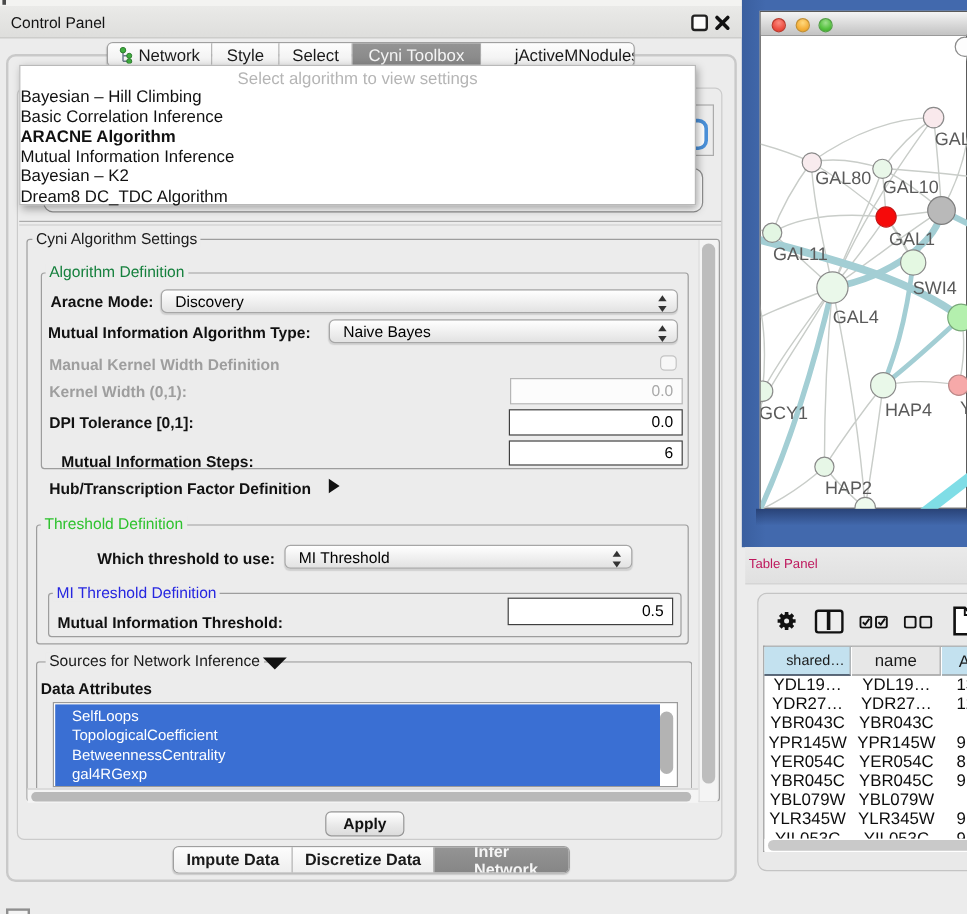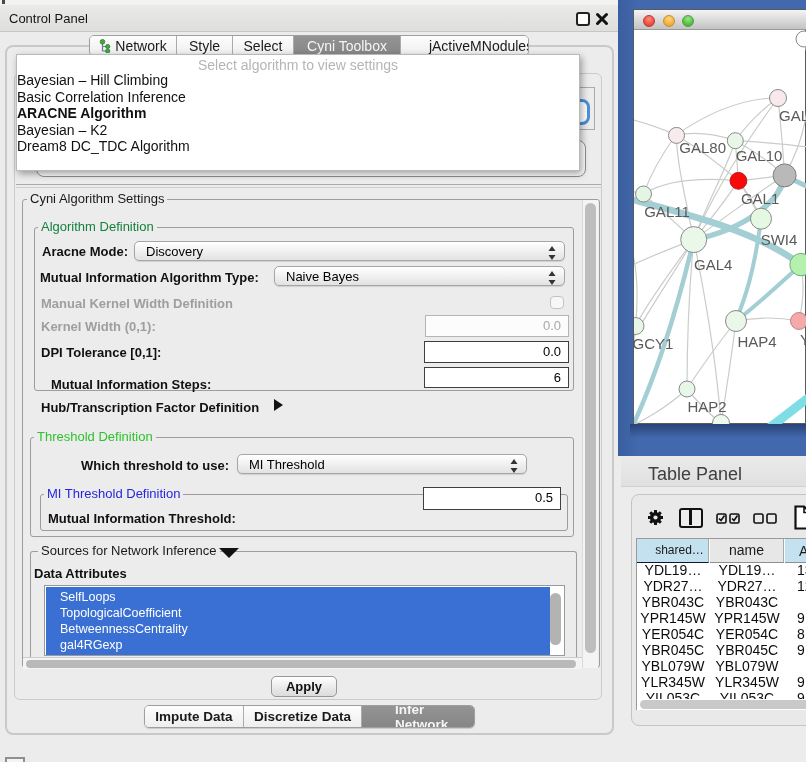--- a/index.html
+++ b/index.html
@@ -121,21 +121,21 @@
     <text x="19" y="319">GCY1</text>
     <text x="123" y="317">HAP4</text>
     <text x="166" y="315" text-anchor="start">YM</text>
     <text x="73" y="382">HAP2</text>
   </g>
 </svg>
 
 <div class="abs" style="left:621px; top:456px; width:185px; height:306px; background:#ececec;"></div>
 <div class="abs" style="left:621px; top:456px; width:185px; height:31px;
    background:linear-gradient(#eaeaea,#e0e0e0); border-bottom:1px solid #d0d0d0;"></div>
-<div class="abs" style="left:648px; top:464px; font-size:18px; color:#404040;">Table Panel</div>
+<div class="abs" style="left:624px; top:464px; font-size:11px; color:#be185d;">Table Panel</div>
 
 <div class="abs" style="left:631px; top:494px; width:185px; height:232px; background:#e9e9e9;
    border:1px solid #c4c4c4; border-radius:8px;"></div>
 <div id="ttoolbar">
 
   <svg class="abs" style="left:645px; top:507px;" width="21" height="21" viewBox="0 0 21 21">
     <g stroke="#111" stroke-width="3">
       <path d="M10.5,3 V18 M3,10.5 H18 M5.2,5.2 L15.8,15.8 M15.8,5.2 L5.2,15.8"></path>
     </g>
     <circle cx="10.5" cy="10.5" r="5.6" fill="#111"></circle>
@@ -296,21 +296,21 @@
   <svg class="stepper" viewBox="0 0 10 16">
       <path d="M5,1 L8.5,6 L1.5,6 Z" fill="#333"></path>
       <path d="M5,15 L8.5,10 L1.5,10 Z" fill="#333"></path>
     </svg>
 </div>
 
 <div class="abs gbox" style="left:40px; top:494px; width:528px; height:37px;"></div>
 <div class="abs gtitle" style="left:44px; top:487px; color:#2626e0;">MI Threshold Definition</div>
 
 <div class="abs lbl" style="left:48px; top:511px;">Mutual Information Threshold:</div>
-<div class="abs field" style="left:423px; top:487px; width:138px; height:23px;">0.5</div>
+<div class="abs field" style="left:423px; top:498px; width:138px; height:23px;">0.5</div>
 
 <div class="abs gbox" style="left:30px; top:551px; width:547px; height:106px; border-bottom:none; border-radius:3px 3px 0 0;"></div>
 <div class="abs gtitle" style="left:38px; top:544px; color:#1a1a1a;">Sources for Network Inference</div>
 <div class="abs" style="left:219px; top:548px; width:0; height:0; border-top:10px solid #111; border-left:10px solid transparent; border-right:10px solid transparent;"></div>
 
 <div class="abs lbl" style="left:34px; top:566px;">Data Attributes</div>
 
 <div class="abs" style="left:44px; top:585px; width:521px; height:71px; border:1px solid #9a9a9a; background:#fff; overflow:hidden;">
   <div style="position:absolute; left:1px; top:1px; width:504px; height:69px; background:#3a6fd3;"></div>
   <div style="position:absolute; left:15px; top:3px; color:#fff; font-size:12.5px; line-height:16px;">
@@ -334,16 +334,17 @@
 
 <div class="abs" style="left:5px; top:757px; width:20px; height:14px; border:2px solid #8f8f8f; background:#f4f4f4;"></div>
 
 <div class="abs" id="popup" style="left:16px; top:54px; width:564px; height:117px; background:#fff;
    border:1px solid #b9b9b9; box-shadow:2px 3px 7px rgba(0,0,0,0.35); font-size:14px; color:#111;">
   <div style="text-align:center; color:#b5b5b5; margin-top:4px; line-height:13px; font-size:14px;">Select algorithm to view settings</div>
   <div style="margin-left:0; line-height:16.55px; margin-top:0;">
     <div>Bayesian – Hill Climbing</div>
     <div>Basic Correlation Inference</div>
     <div style="font-weight:bold;">ARACNE Algorithm</div>
+    <div>Mutual Information Inference</div>
     <div>Bayesian – K2</div>
     <div>Dream8 DC_TDC Algorithm</div>
   </div>
 </div>
 
 </body></html>

